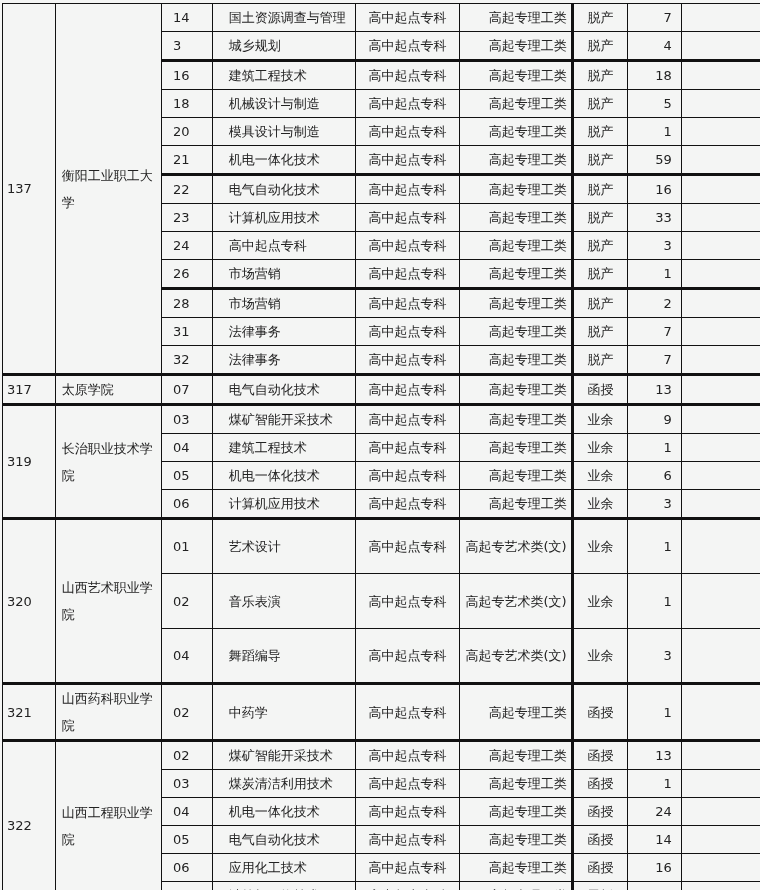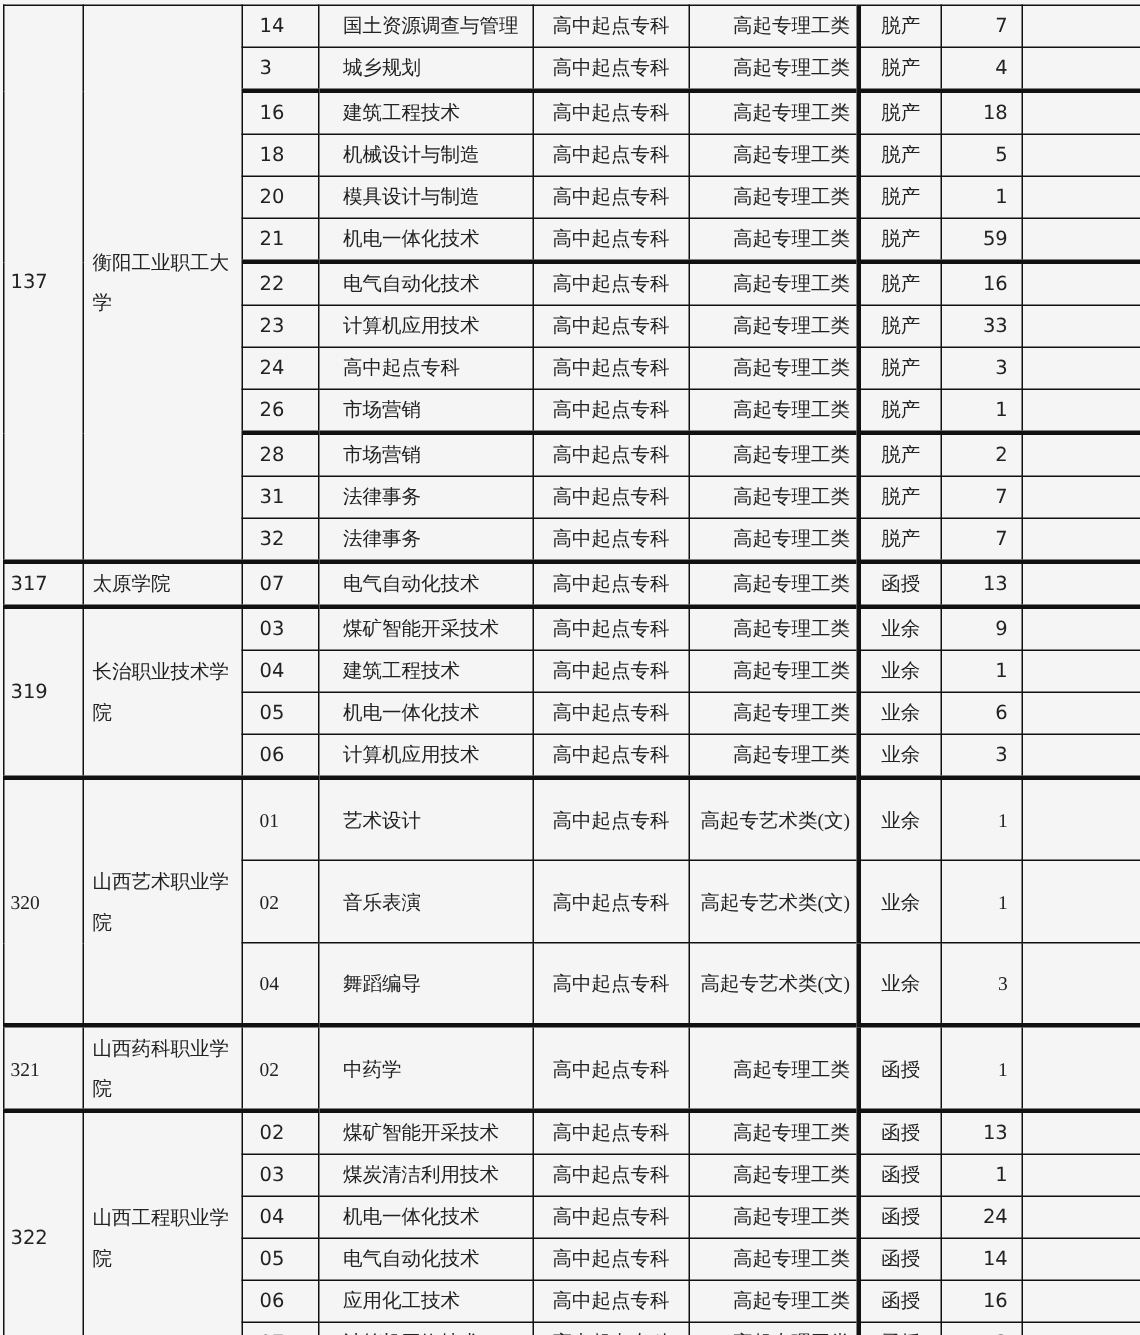--- a/index.html
+++ b/index.html
@@ -13,21 +13,21 @@
   td.c-name { text-align: left; white-space: normal; line-height: 27px; padding: 0 6px; }
   td.c-mcode { padding-left: 11px; }
   td.c-major { padding-left: 16px; }
   td.c-level { text-align: center; }
   td.c-cat { text-align: right; white-space: normal; line-height: 27px; }
   td.c-mode { text-align: center; border-left: 3px solid #111; margin-top: 48px; }
   td.c-num { text-align: right; padding-right: 9px; }
   td.c-note { border-right: none; }
   tr.thick td.sub { border-top: 3px solid #111; }
   tr.groupstart td { border-top: 3px solid #111; }
-  tr.tall td { height: 55px; font-family: Liberation Serif, serif; }
+  tr.tall td { height: 55px; }
   tr.tall td.c-cat { line-height: 27px; margin-top: 16px; }
 </style>
 </head>
 <body>
 
 <div id="tbl-wrap">
   <table>
     <colgroup>
       <col style="width:53px">
       <col style="width:108px">

